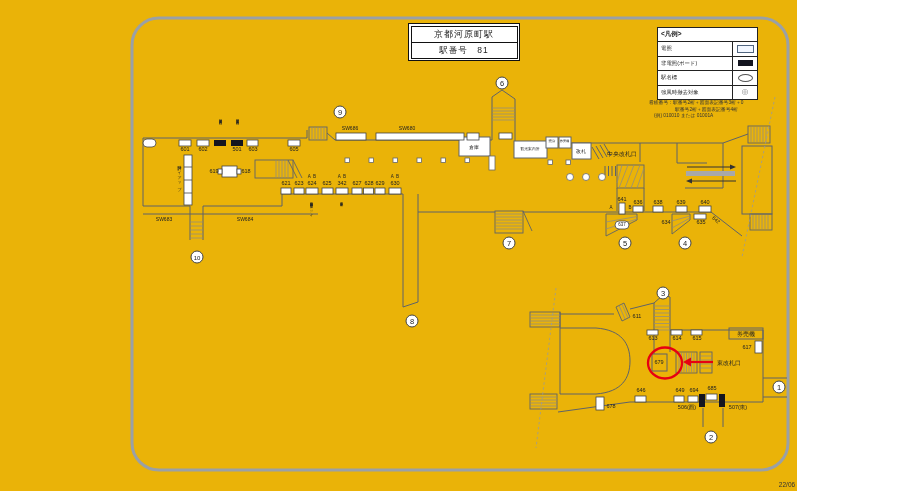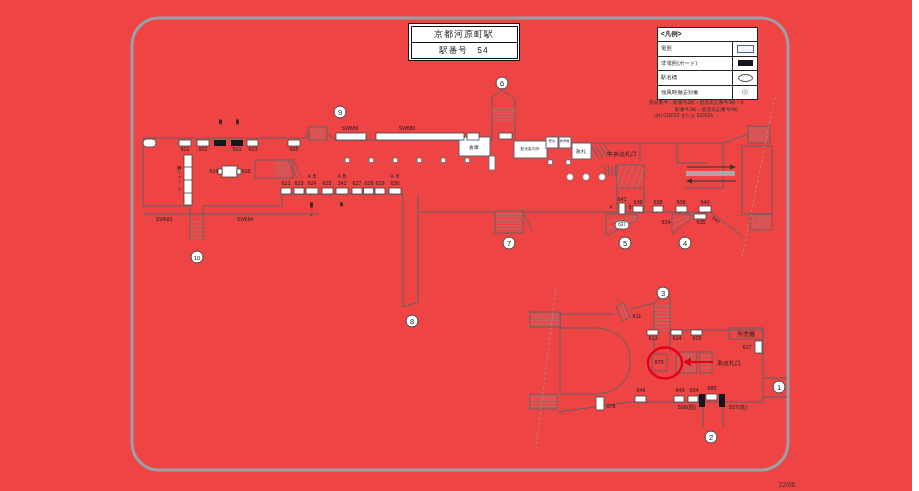--- a/index.html
+++ b/index.html
@@ -1,16 +1,16 @@
 <!DOCTYPE html>
 <html><head>
 <meta charset="utf-8">
 <style>
   html,body{margin:0;padding:0;background:#fff;}
-  .stage{position:relative;width:912px;height:491px;background:#ef4444;overflow:hidden;
+  .stage{position:relative;width:797px;height:491px;background:#eab308;overflow:hidden;
          font-family:"Liberation Sans","DejaVu Sans",sans-serif;color:#222;}
   .stage svg{position:absolute;left:0;top:0;}
   
   .lbl{position:absolute;transform:translate(-50%,-50%);white-space:pre;color:#222;line-height:1;}
   .lbl.vert{writing-mode:vertical-rl;text-orientation:upright;transform:translate(-50%,0);letter-spacing:0.5px;}
   .cnum{position:absolute;width:13px;height:13px;border:1px solid #444;border-radius:50%;
         background:#fff;font-size:7.5px;display:flex;align-items:center;justify-content:center;
         transform:translate(-50%,-50%);box-sizing:border-box;}
   
   .titlebox{position:absolute;left:408px;top:23px;width:112px;border:1px solid #111;padding:1.5px;background:#fff;box-sizing:border-box;}
@@ -314,21 +314,21 @@
 
     <ellipse cx="665" cy="363" rx="17" ry="15.5" fill="none" stroke="#e60012" stroke-width="2.3"></ellipse>
     <g>
       <line x1="713" y1="362" x2="690" y2="362" stroke="#e60012" stroke-width="2.2"></line>
       <polygon points="691,357.5 683,362 691,366.5" fill="#e60012"></polygon>
     </g>
   </svg>
 
   <div class="titlebox">
     <div class="row">京都河原町駅</div>
-    <div class="row">駅番号　54</div>
+    <div class="row">駅番号　81</div>
   </div>
 
   <div class="legend">
     <div class="hdr">&lt;凡例&gt;</div>
     <div class="lrow">
       <div class="ltxt">電照</div>
       <div class="lsw">
           <span class="sw-lit"></span>
         </div>
     </div>

